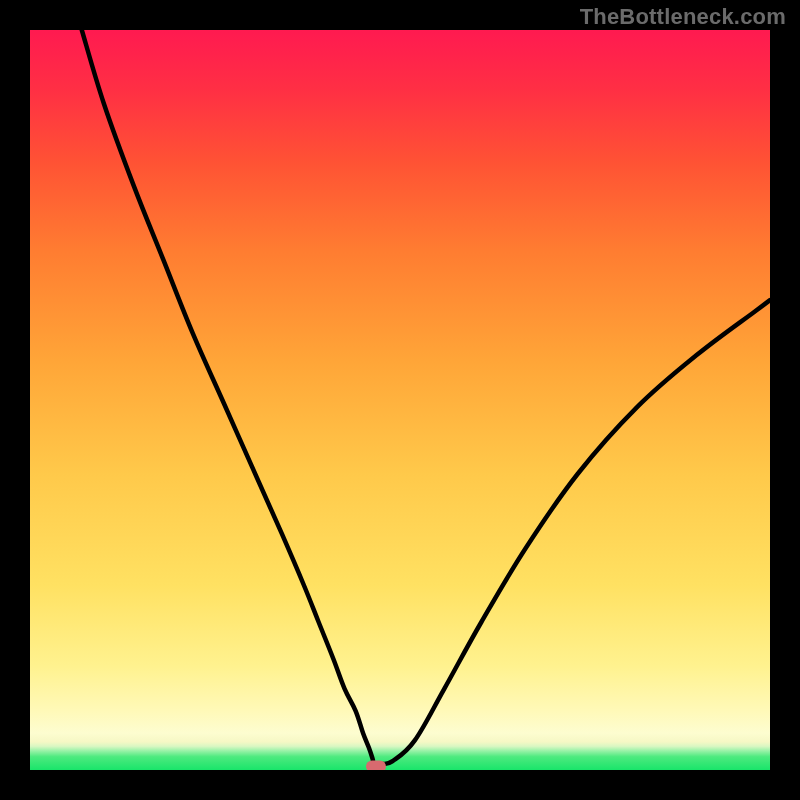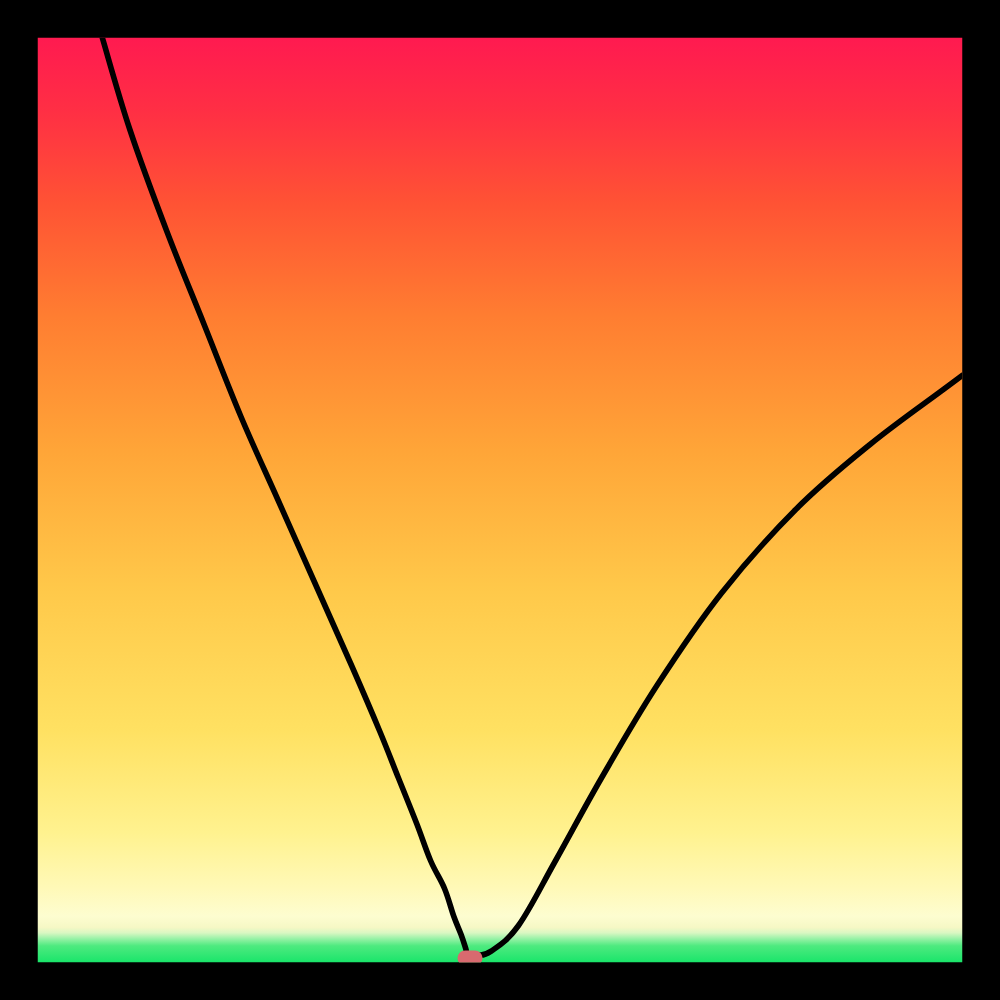--- a/index.html
+++ b/index.html
@@ -79,20 +79,21 @@
     background: #d86a6f;
     transform: translate(-50%, -30%);
     z-index: 3;
   }
 </style>
 </head>
 <body>
 
 <div class="frame">
 
+  <div class="watermark">TheBottleneck.com</div>
 
   <div class="plot-area">
     <div class="gradient-bg"></div>
 
     <svg class="curve-svg" viewBox="0 0 740 740" preserveAspectRatio="none">
       <path class="curve-path" d="M 51.80 0.00 C 55.80 13.32, 64.68 46.03, 74.00 74.00 C 83.32 101.97, 92.94 127.43, 103.60 155.40 C 114.26 183.37, 122.54 202.76, 133.20 229.40 C 143.86 256.04, 152.14 278.09, 162.80 303.40 C 173.46 328.71, 181.74 346.02, 192.40 370.00 C 203.06 393.98, 211.34 412.62, 222.00 436.60 C 232.66 460.58, 242.28 481.89, 251.60 503.20 C 260.92 524.51, 267.14 539.02, 273.80 555.00 C 280.46 570.98, 283.27 578.68, 288.60 592.00 C 293.93 605.32, 298.74 617.01, 303.40 629.00 C 308.06 640.99, 310.50 649.28, 314.50 658.60 C 318.50 667.92, 322.27 672.81, 325.60 680.80 C 328.93 688.79, 330.60 696.34, 333.00 703.00 C 335.40 709.66, 337.19 713.14, 338.92 717.80 C 340.65 722.46, 341.69 725.97, 342.62 728.90 C 343.55 731.83, 342.50 733.15, 344.10 734.08 C 345.70 735.01, 348.17 734.61, 351.50 734.08 C 354.83 733.55, 356.61 735.38, 362.60 731.12 C 368.59 726.86, 375.48 723.45, 384.80 710.40 C 394.12 697.35, 402.41 679.91, 414.40 658.60 C 426.39 637.29, 436.75 617.31, 451.40 592.00 C 466.05 566.69, 478.48 544.64, 495.80 518.00 C 513.12 491.36, 527.62 469.31, 547.60 444.00 C 567.58 418.69, 585.49 398.71, 606.80 377.40 C 628.11 356.09, 644.69 342.92, 666.00 325.60 C 687.31 308.28, 711.88 291.19, 725.20 281.20 C 738.52 271.21, 737.34 272.10, 740.00 270.10"></path>
     </svg>
 
     <div class="marker" style="left: 346.32px; top: 734.08px;"></div>
   </div>

